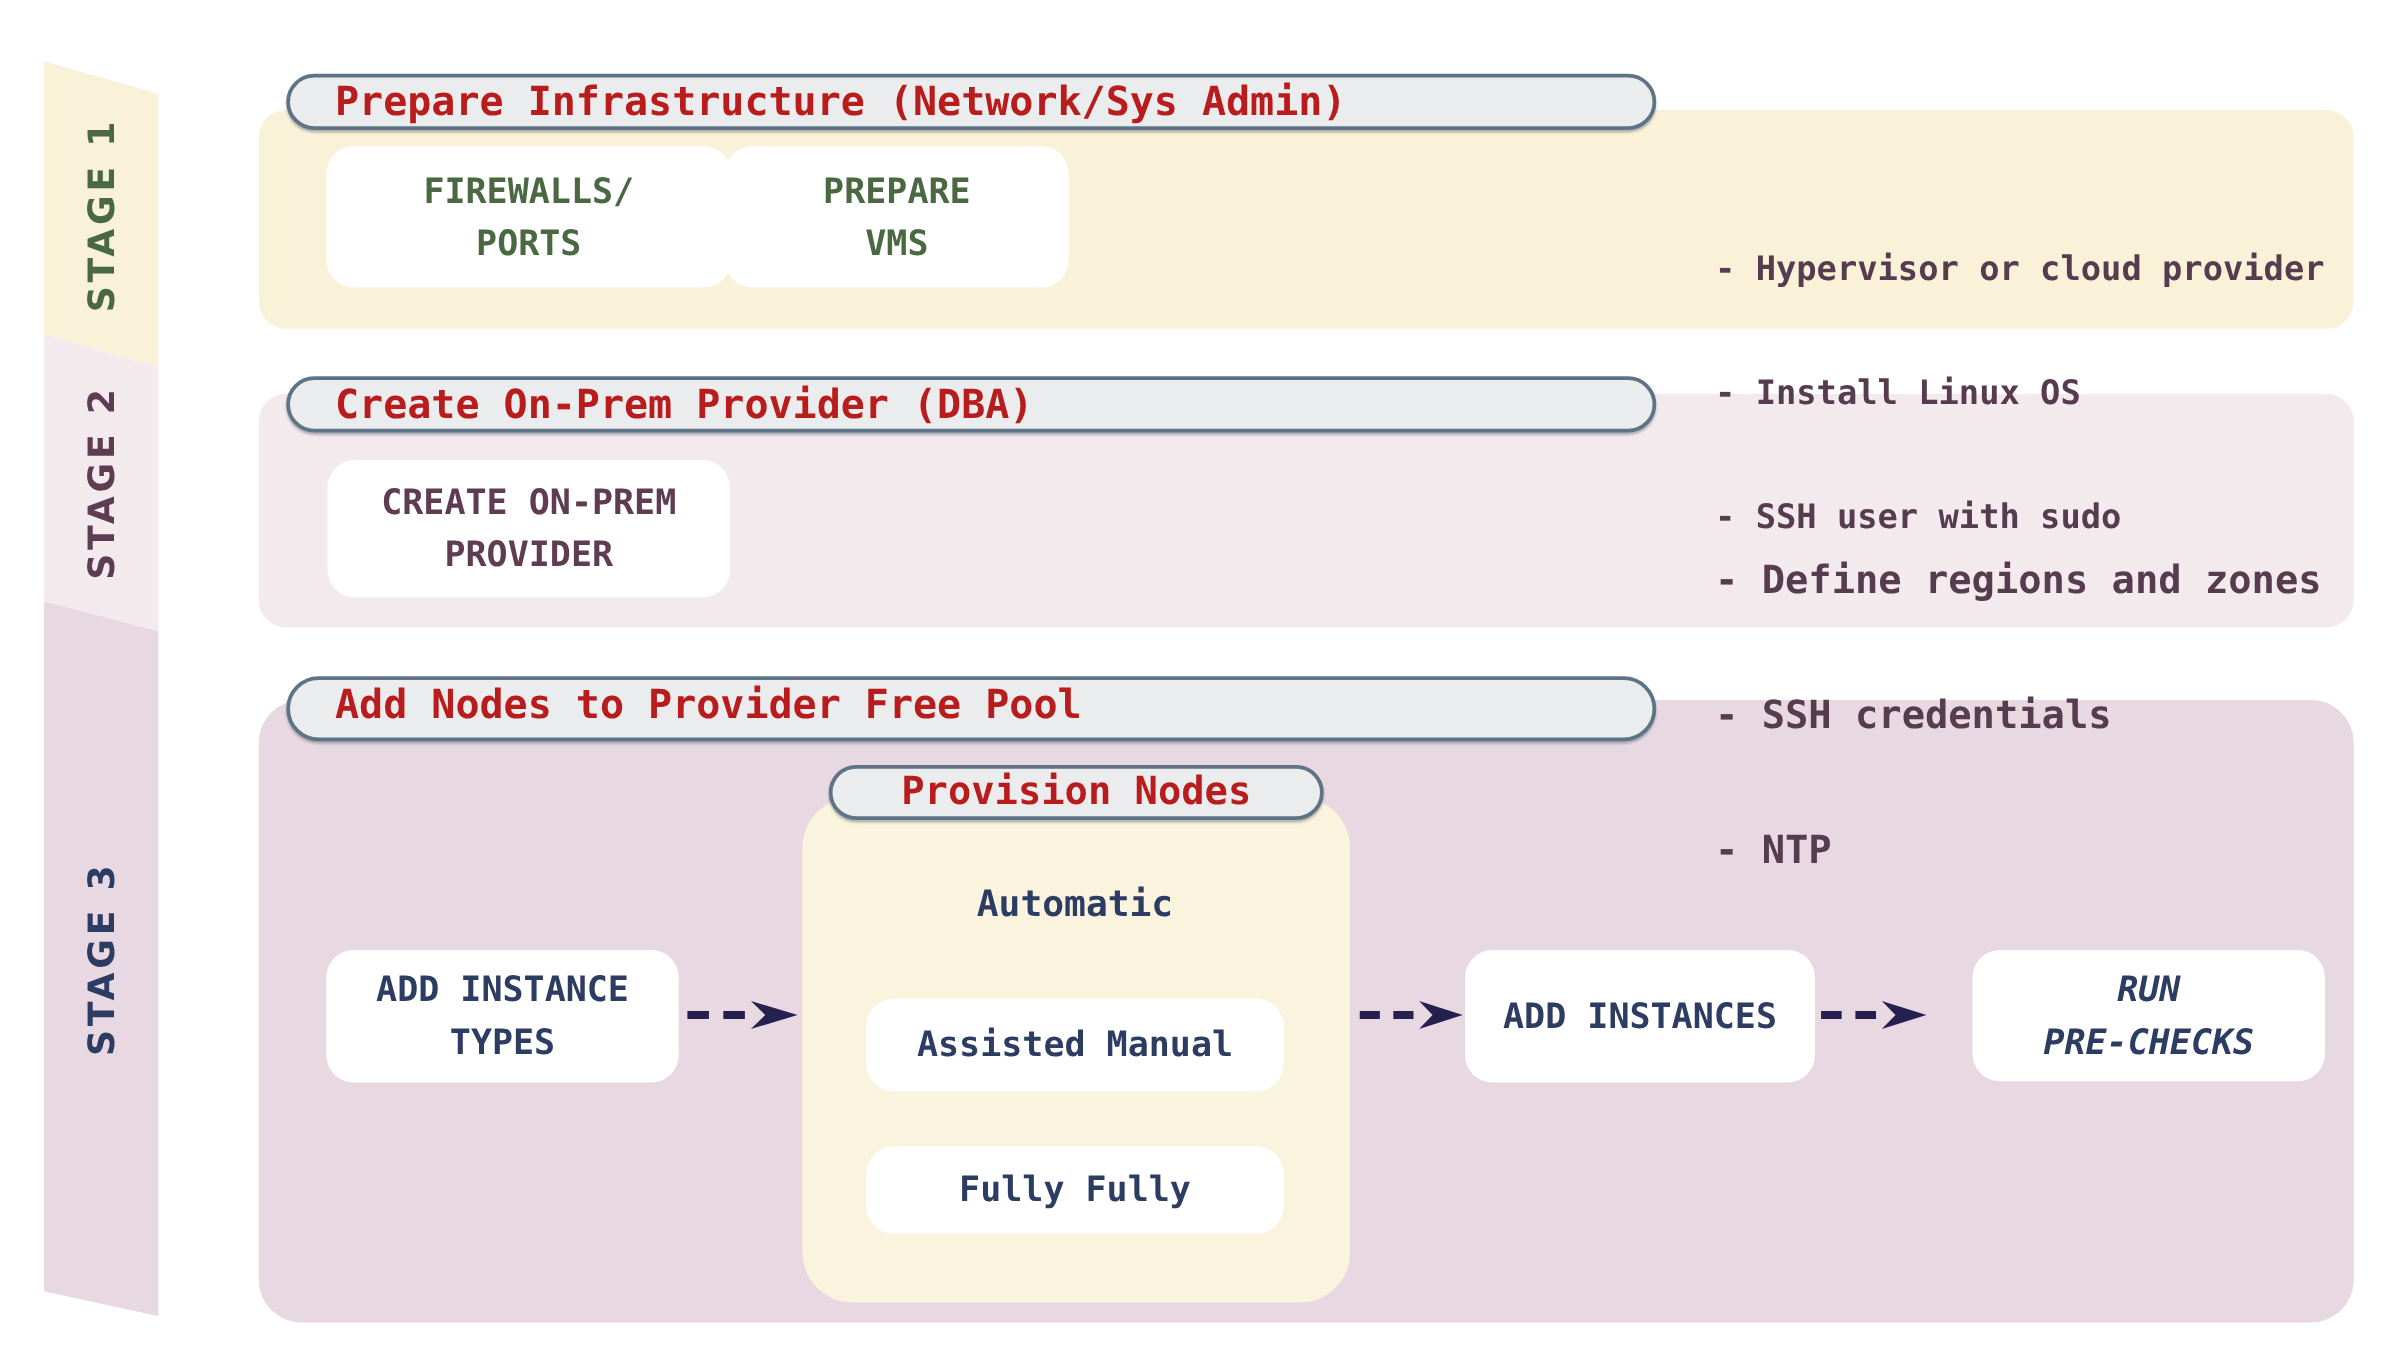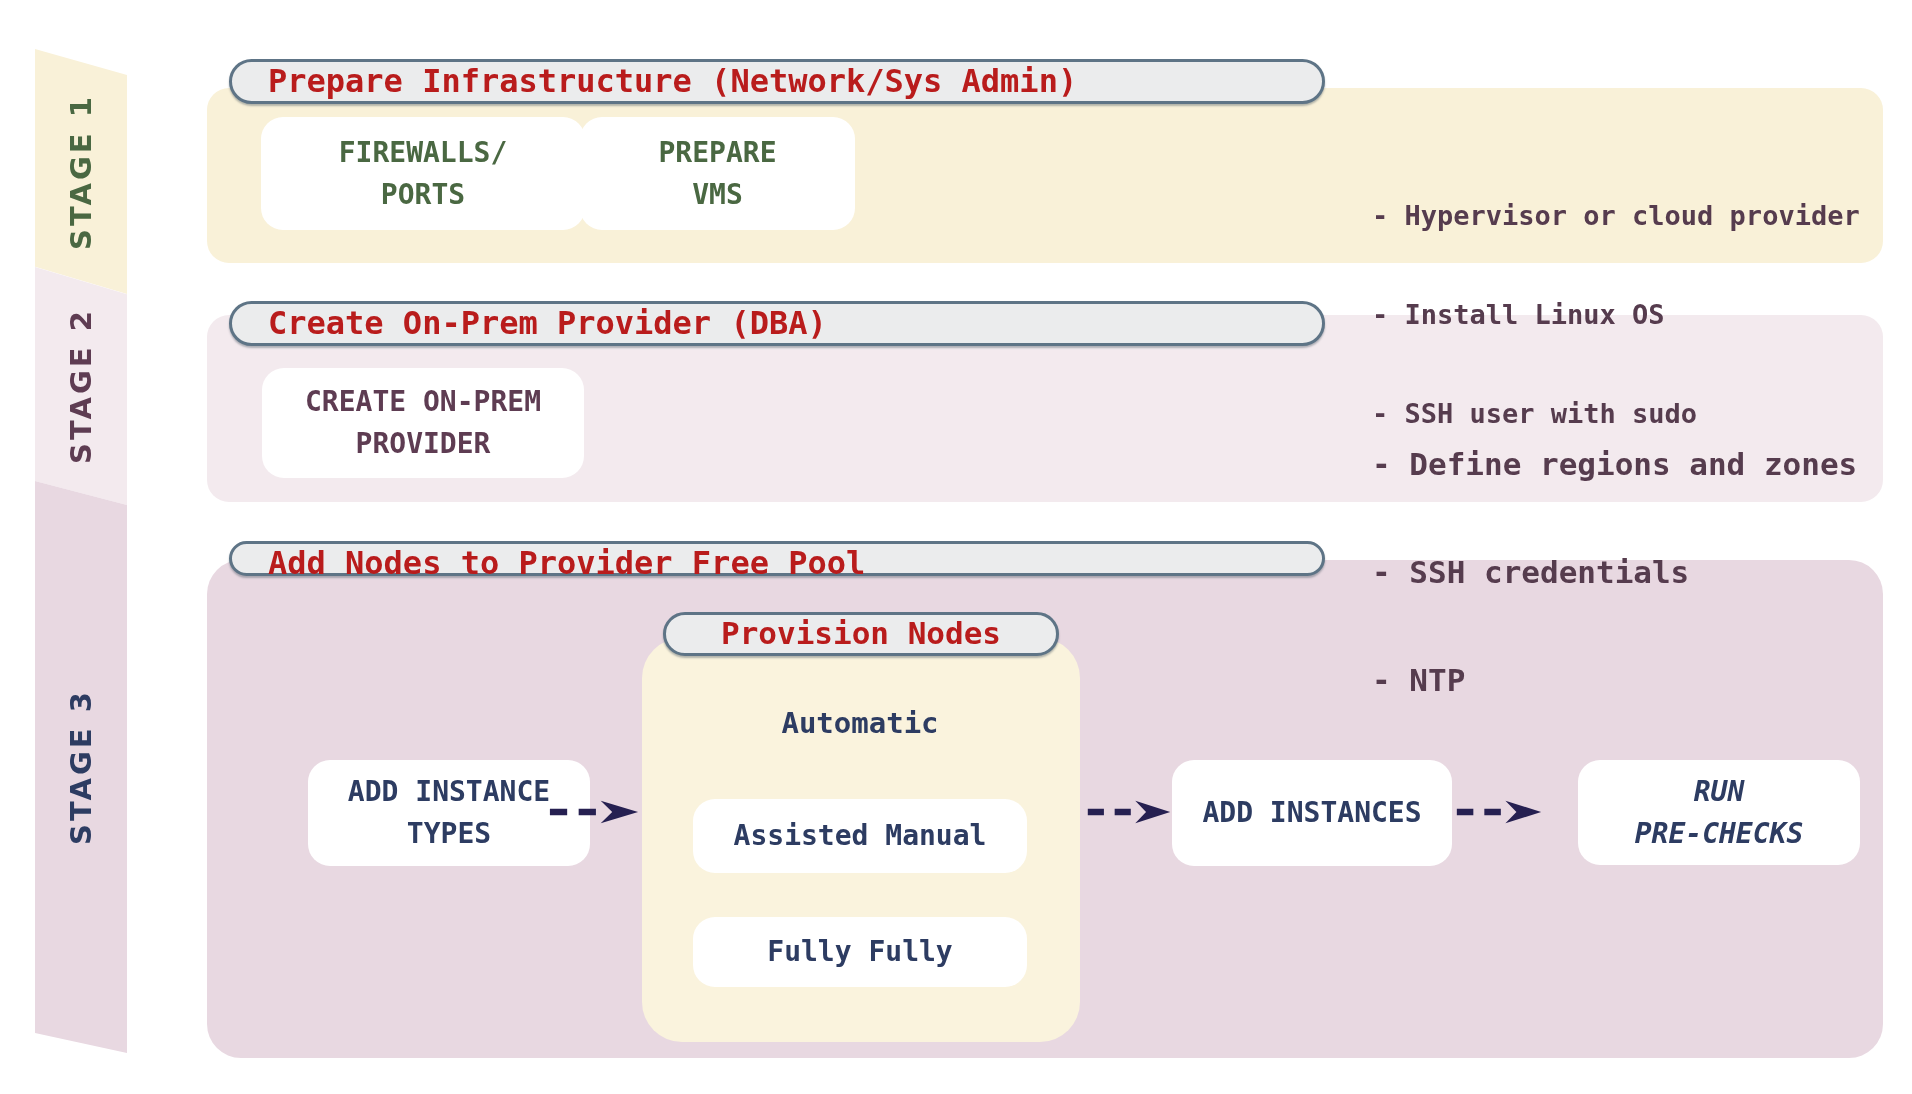--- a/index.html
+++ b/index.html
@@ -36,40 +36,40 @@
   .pill{
     background:var(--pill_bg,#ebeced);border:3px solid var(--pill_border,#5e7486);
     border-radius:26px;display:flex;align-items:flex-start;
     font-size:32px;color:#b91c1c;box-shadow:0 2px 2px rgba(70,85,97,.4);
     white-space:nowrap;
   }
   .pill-left{padding-left:36px;justify-content:flex-start;}
   .pill-center{justify-content:center;}
   #pill-stage1{left:229px;top:59px;width:1096px;height:45px;}
   #pill-stage2{left:229px;top:301px;width:1096px;height:45px;}
-  #pill-stage3{left:229px;top:541px;width:1096px;height:35px;}
+  #pill-stage3{left:229px;top:541px;width:1096px;height:52px;}
   #pill-provision{left:663px;top:612px;width:396px;height:44px;font-size:31px;}
 
   
   #provision-container{left:642px;top:638px;width:438px;height:404px;
     background:var(--provision_bg,#faf3dd);border-radius:40px;}
 
   
   .node{
     background:#ffffff;border-radius:22px;display:flex;flex-direction:column;
     align-items:center;justify-content:center;text-align:center;
     font-size:28px;line-height:1.5;white-space:nowrap;
   }
   .green{color:var(--stage1_text,#4a6842);}
   .maroon{color:var(--stage2_text,#5e3c52);}
   .navy{color:var(--navy_text,#2d3c62);}
   #box-firewalls{left:261px;top:117px;width:324px;height:113px;}
   #box-prepare-vms{left:580px;top:117px;width:275px;height:113px;}
   #box-create-provider{left:262px;top:368px;width:322px;height:110px;}
-  #box-add-instance-types{left:261px;top:760px;width:282px;height:106px;margin-left:47px;}
+  #box-add-instance-types{left:261px;top:760px;width:282px;height:106px;}
   #box-add-instances{left:1172px;top:760px;width:280px;height:106px;}
   #box-run-prechecks{left:1578px;top:760px;width:282px;height:105px;font-style:italic;}
   #box-assisted{left:693px;top:799px;width:334px;height:74px;}
   #box-fully{left:693px;top:917px;width:334px;height:70px;}
   #label-automatic{left:693px;top:700px;width:334px;height:46px;display:flex;
     align-items:center;justify-content:center;font-size:29px;}
 
   
   .notes{color:var(--notes_text,#563c4e);white-space:pre;}
   #notes-stage1{left:1372px;top:133px;font-size:27px;line-height:33px;}

